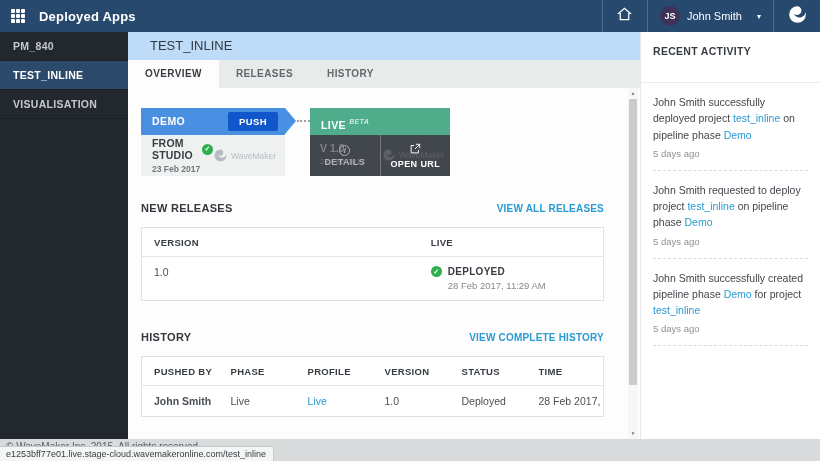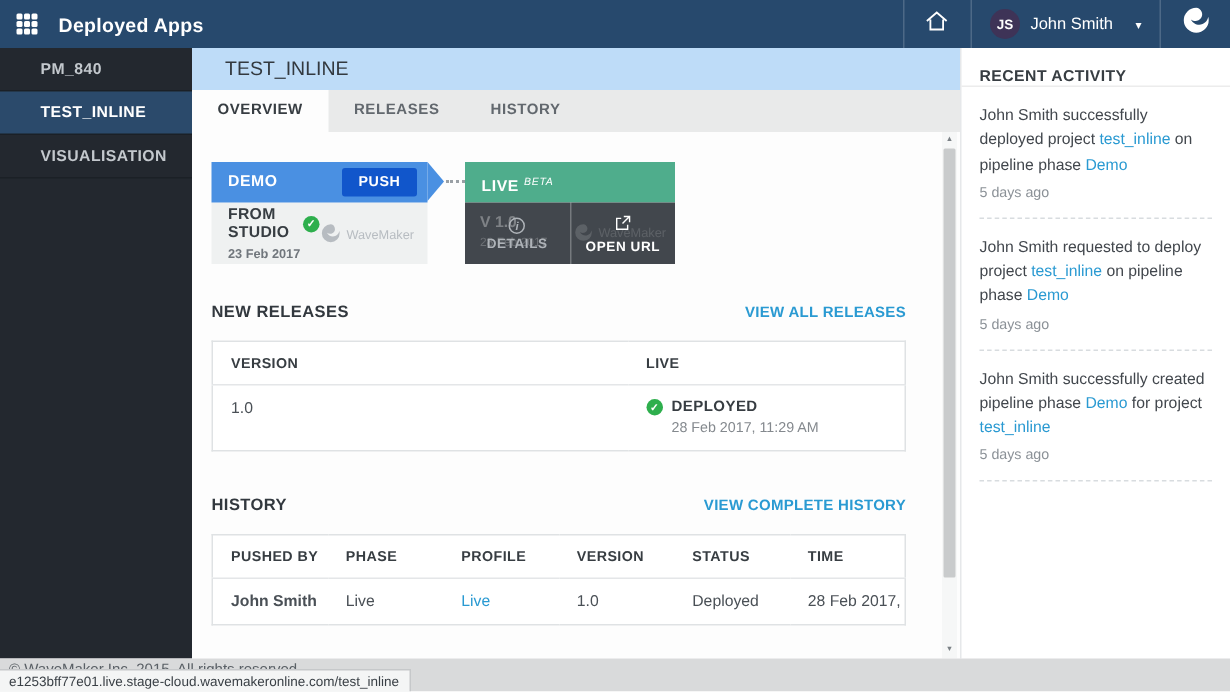--- a/index.html
+++ b/index.html
@@ -16,21 +16,21 @@
   .tb-btn { height:32px; display:flex; align-items:center; justify-content:center; cursor:pointer; }
   .home-btn { width:44px; }
   .user-btn { padding:0 12px; gap:7px; }
   .avatar { width:20px; height:20px; border-radius:50%; background:#3e3357; color:#fff; font-size:9px; font-weight:bold; display:flex; align-items:center; justify-content:center; }
   .user-name { color:#fff; font-size:11px; }
   .caret { color:#fff; font-size:8px; margin-left:8px; }
   .brand-btn { width:46px; }
 
   
   .sidebar { position:absolute; left:0; top:32px; width:128px; height:407px; background:#23282f; }
-  .side-item { height:29px; line-height:29px; padding-left:27px; color:#c3c8cd; font-size:10.5px; font-weight:bold; letter-spacing:.3px; border-bottom:1px solid #1b2026; cursor:pointer; }
+  .side-item { height:29px; line-height:29px; padding-left:13px; color:#c3c8cd; font-size:10.5px; font-weight:bold; letter-spacing:.3px; border-bottom:1px solid #1b2026; cursor:pointer; }
   .side-item.selected { background:#2b4a6b; color:#fff; }
 
   
   .main { position:absolute; left:128px; top:32px; width:512px; height:407px; }
   .page-header { height:28px; background:#bedcf8; }
   .page-title { line-height:28px; padding-left:22px; font-size:13px; color:#33393f; }
   .tabbar { height:28px; background:#e9eaea; display:flex; }
   .tab { padding:0 17px; line-height:28px; font-size:10px; font-weight:bold; color:#62686e; letter-spacing:.4px; cursor:pointer; }
   .tab.active { background:#fdfdfd; color:#373d42; }
   .content { position:relative; height:351px; background:#fdfdfd; overflow:hidden; padding:0 36px 0 13px; }
@@ -85,21 +85,21 @@
   .cell-link { color:#2a9ad2; text-decoration:none; cursor:pointer; }
 
   
   .scrollbar { position:absolute; left:500px; top:0; width:10px; height:351px; background:#f6f7f7; display:flex; flex-direction:column; align-items:center; }
   .sb-arrow { font-size:5px; color:#7a8085; height:11px; line-height:11px; cursor:pointer; }
   .sb-thumb { width:8px; height:286px; background:#c9cbcc; border-radius:1px; cursor:pointer; }
   .sb-track { flex:1; }
 
   
   .right-panel { position:absolute; left:640px; top:32px; width:180px; height:407px; background:#fff; border-left:1px solid #e6e8ea; }
-  .ra-header { padding:13px 12px 0; font-size:10.5px; font-weight:bold; color:#373d42; letter-spacing:.3px; border-bottom:1px solid #ececec; }
+  .ra-header { padding:13px 12px 25px; font-size:10.5px; font-weight:bold; color:#373d42; letter-spacing:.3px; border-bottom:1px solid #ececec; }
   .ra-item { padding:11px 12px 0; }
   .ra-text { font-size:10.5px; color:#42474d; line-height:1.55; }
   .ra-link { color:#2a9ad2; text-decoration:none; cursor:pointer; }
   .ra-time { font-size:9.5px; color:#8b9197; margin-top:5px; }
   .ra-sep { border-bottom:1px dashed #d8dcdf; margin-top:11px; }
 
   
   .footer { position:absolute; left:0; top:439px; width:820px; height:22px; background:#d9dadb; }
   .copyright { position:absolute; left:6px; top:2px; font-size:10px; color:#5a6066; }
   .status-tooltip { position:absolute; left:0; bottom:0; background:#f4f5f5; border:1px solid #c6c8ca; border-left:none; border-bottom:none; padding:2px 7px 2px 6px; font-size:9px; color:#3a4046; white-space:nowrap; }

